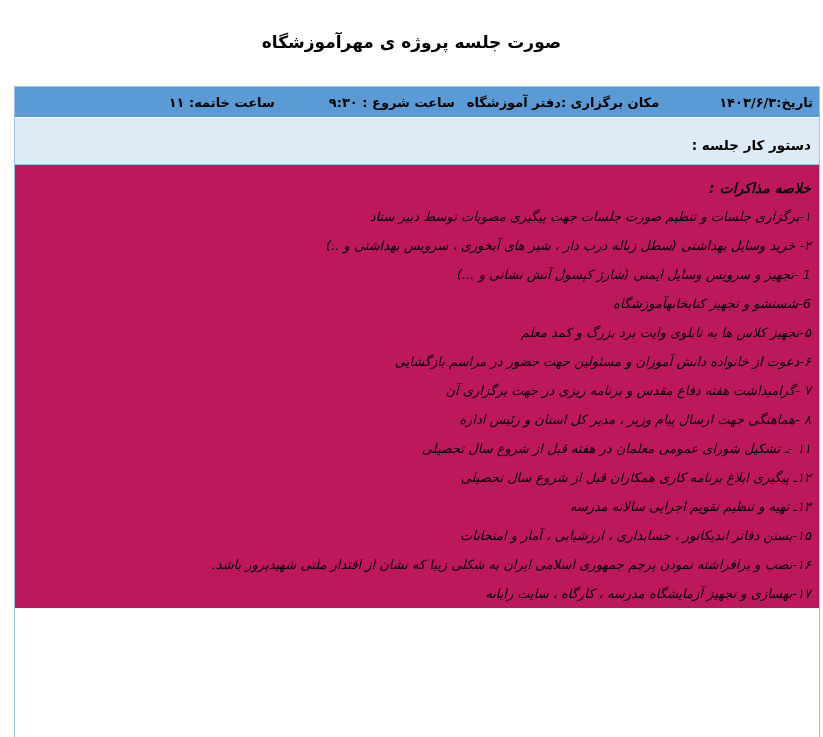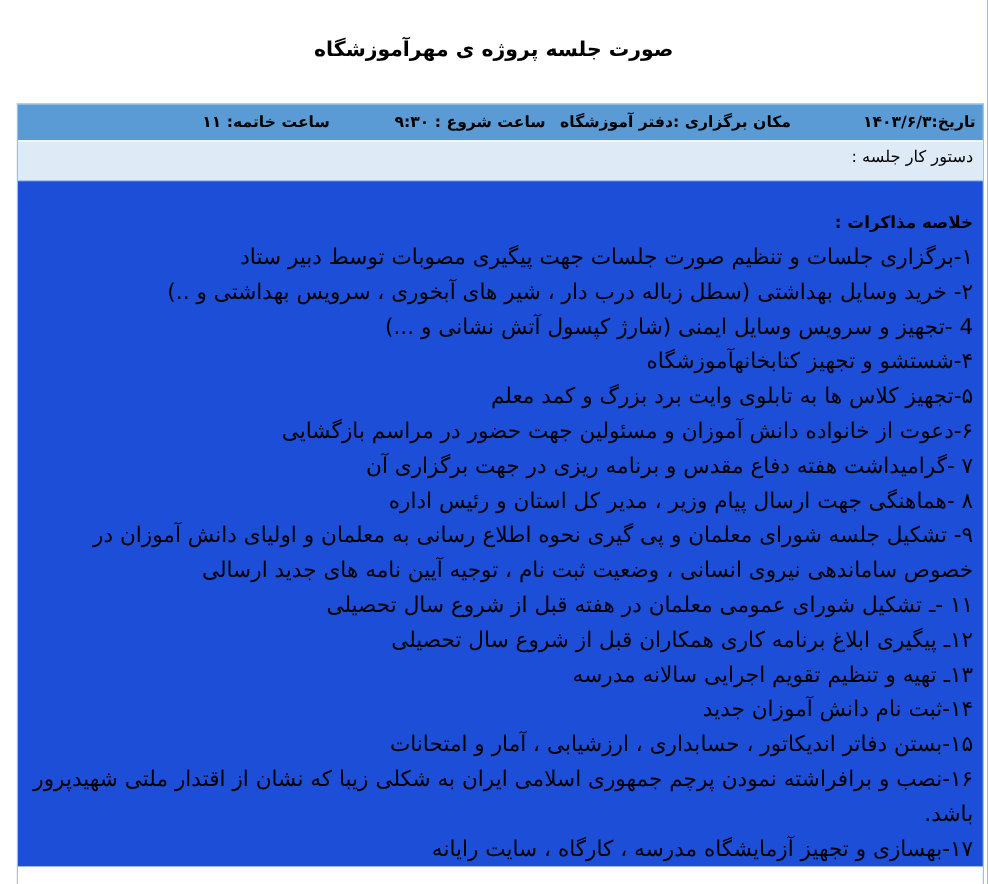--- a/index.html
+++ b/index.html
@@ -46,37 +46,38 @@
     font-size:13px;
     white-space:nowrap;
   }
   .header-date{margin-left:60px;}
   .header-location{margin-left:12px;}
   .header-start{margin-left:54px;}
   .agenda-row{
     background:var(--agenda-bg);
     border-top:1px solid #ffffff;
     border-bottom:1px solid var(--border);
-    padding:0 8px 5px;
-    font-weight:normal;
+    padding:14px 8px 5px;
+    font-weight:bold;
     font-size:13.5px;
     line-height:27px;
   }
   .content-row{
-    background:#1d4ed8;
-    padding:22px 8px 0;
+    background:#be185d;
+    padding:10px 8px 0;
     text-align:right;
+    font-style:italic;
   }
   .section-heading{
     font-weight:bold;
     font-size:14px;
     line-height:27px;
   }
   .minutes-list{
-    font-size:18px;
+    font-size:13px;
   }
   .minutes-list .item{
     line-height:29px;
   }
 </style>
 </head>
 <body>
 
 <div class="page-title">صورت جلسه پروژه ی مهرآموزشگاه</div>
 
@@ -91,30 +92,28 @@
 
   <div class="agenda-row">
     <div>دستور کار جلسه :</div>
   </div>
 
   <div class="content-row">
     <div class="section-heading">خلاصه مذاکرات :</div>
     <div class="minutes-list">
         <div class="item">۱-برگزاری جلسات و تنظیم صورت جلسات جهت پیگیری مصوبات توسط دبیر ستاد</div>
         <div class="item">۲- خرید وسایل بهداشتی (سطل زباله درب دار ، شیر های آبخوری ، سرویس بهداشتی و ..)</div>
-        <div class="item">4 -تجهیز و سرویس وسایل ایمنی (شارژ کپسول آتش نشانی و ...)</div>
-        <div class="item">۴-شستشو و تجهیز کتابخانهآموزشگاه</div>
+        <div class="item">1 -تجهیز و سرویس وسایل ایمنی (شارژ کپسول آتش نشانی و ...)</div>
+        <div class="item">6-شستشو و تجهیز کتابخانهآموزشگاه</div>
         <div class="item">۵-تجهیز کلاس ها به تابلوی وایت برد بزرگ و کمد معلم</div>
         <div class="item">۶-دعوت از خانواده دانش آموزان و مسئولین جهت حضور در مراسم بازگشایی</div>
         <div class="item">۷ -گرامیداشت هفته دفاع مقدس و برنامه ریزی در جهت برگزاری آن</div>
         <div class="item">۸ -هماهنگی جهت ارسال پیام وزیر ، مدیر کل استان و رئیس اداره</div>
-        <div class="item">۹- تشکیل جلسه شورای معلمان و پی گیری نحوه اطلاع رسانی به معلمان و اولیای دانش آموزان در خصوص ساماندهی نیروی انسانی ، وضعیت ثبت نام ، توجیه آیین نامه های جدید ارسالی</div>
         <div class="item">۱۱ -ـ تشکیل شورای عمومی معلمان در هفته قبل از شروع سال تحصیلی</div>
         <div class="item">۱۲ـ پیگیری ابلاغ برنامه کاری همکاران قبل از شروع سال تحصیلی</div>
         <div class="item">۱۳ـ تهیه و تنظیم تقویم اجرایی سالانه مدرسه</div>
-        <div class="item">۱۴-ثبت نام دانش آموزان جدید</div>
         <div class="item">۱۵-بستن دفاتر اندیکاتور ، حسابداری ، ارزشیابی ، آمار و  امتحانات</div>
         <div class="item">۱۶-نصب و برافراشته نمودن پرچم جمهوری اسلامی ایران به شکلی زیبا که نشان از اقتدار ملتی شهیدپرور باشد.</div>
         <div class="item">۱۷-بهسازی و تجهیز آزمایشگاه مدرسه ، کارگاه ، سایت رایانه</div>
       </div>
   </div>
 
 </div>
 
 </body></html>

